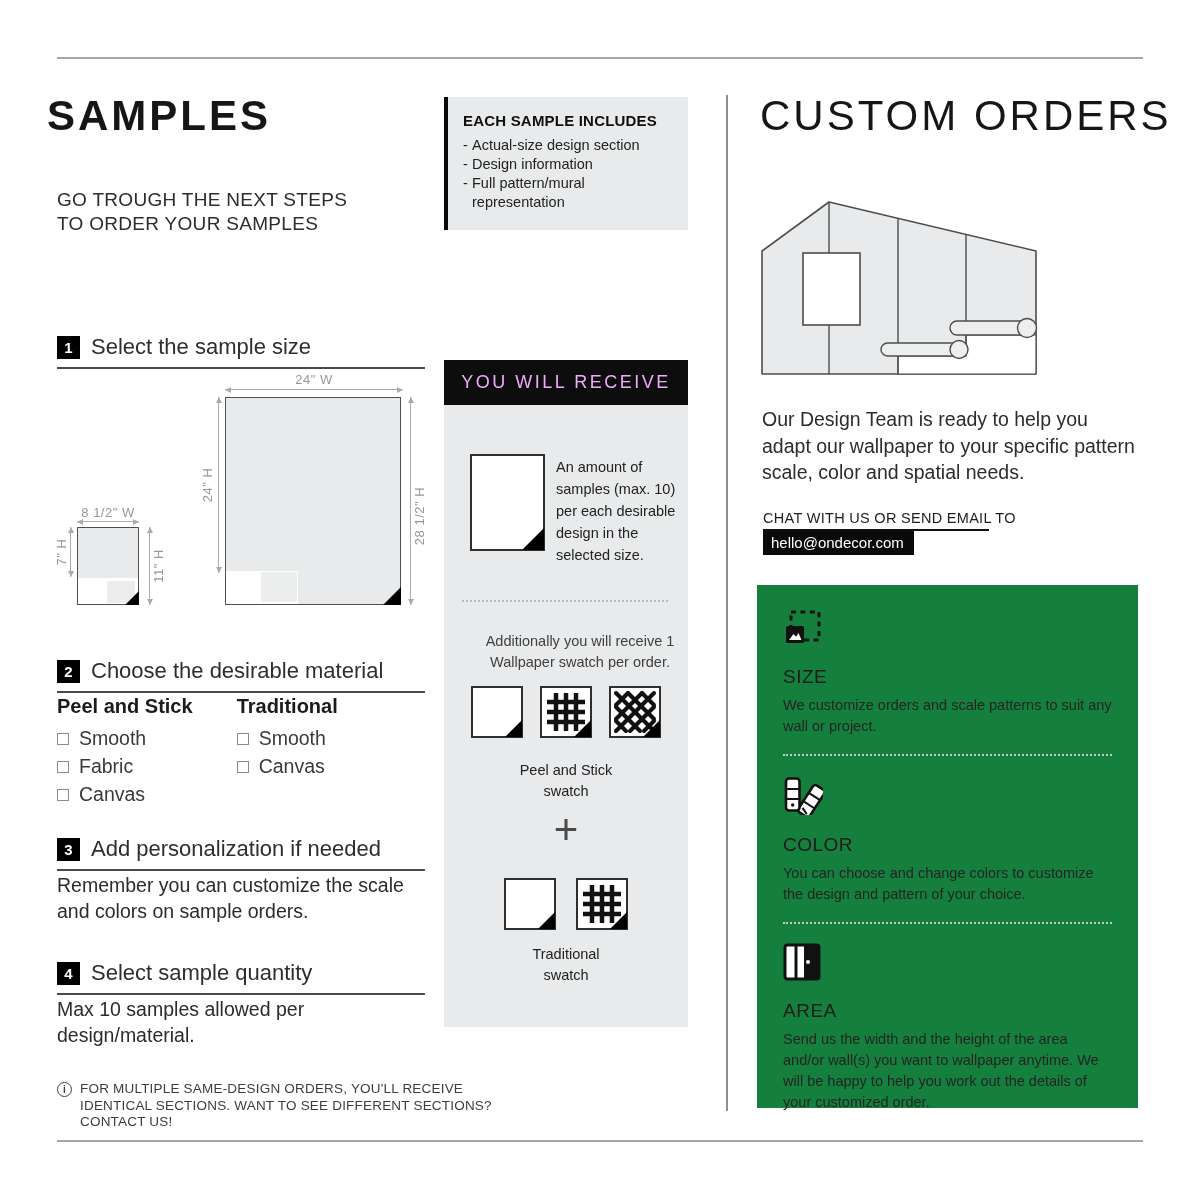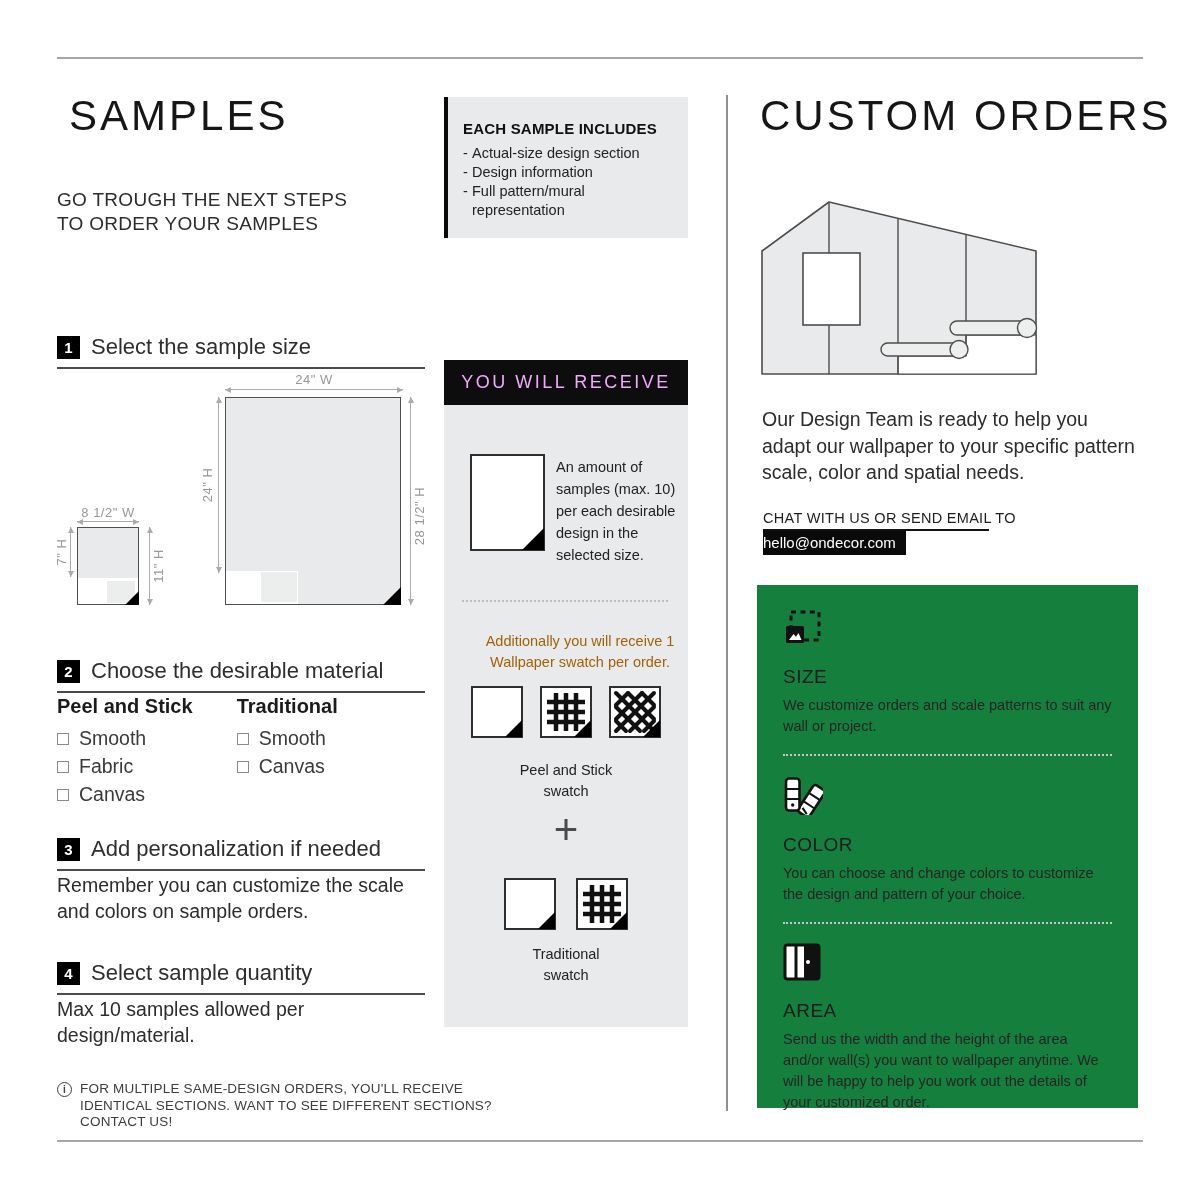--- a/index.html
+++ b/index.html
@@ -6,21 +6,21 @@
   html,body { background:#fff; }
   body { font-family:"Liberation Sans", sans-serif; color:#2f2f2f; }
   .page { position:relative; width:1200px; height:1200px; background:#fff; overflow:hidden; }
 
   .rule { position:absolute; left:57px; width:1086px; height:2px; background:#a6a6a6; }
   .rule.top { top:57px; }
   .rule.bottom { top:1140px; }
   .vdivider { position:absolute; left:726px; top:95px; width:2px; height:1016px; background:#909090; }
 
   .big-title { position:absolute; font-size:42px; font-weight:500; letter-spacing:3px; color:#161616; white-space:nowrap; }
-  #samples-title { left:69px; top:92px; }
+  #samples-title { left:47px; top:92px;font-weight:bold; }
   #custom-title { left:760px; top:92px; }
 
   .pre { white-space:pre-line; }
   .intro { position:absolute; left:57px; top:188px; font-size:19px; line-height:24px; letter-spacing:0.3px; color:#2c2c2c; }
 
   .step { position:absolute; left:57px; width:368px; display:flex; align-items:center; gap:11px; padding-bottom:7px; border-bottom:2px solid #4a4a4a; }
   .stepnum { flex:none; width:23px; height:23px; background:#000; color:#fff; font-size:15px; font-weight:bold; display:flex; align-items:center; justify-content:center; }
   .steplabel { font-size:22px; color:#2e2e2e; }
 
   
@@ -53,45 +53,45 @@
 
   .body-text { position:absolute; left:57px; font-size:19.5px; line-height:26px; color:#2c2c2c; }
 
   .footnote { position:absolute; left:57px; top:1081px; width:478px; display:flex; gap:8px; }
   .info-icon { flex:none; width:15px; height:15px; margin-top:1px; border:1.4px solid #3d3d3d; border-radius:50%; display:flex; align-items:center; justify-content:center; font-size:10px; font-weight:bold; color:#3d3d3d; }
   .info-icon::before { content:"i"; }
   .footnote p { font-size:13.5px; line-height:16.5px; letter-spacing:0.2px; color:#3d3d3d; }
 
   
   .includes-box { position:absolute; left:444px; top:97px; width:244px; background:#e9eaeb; border-left:4px solid #0a0a0a; padding:15px 12px 18px 15px; }
-  .includes-title { font-size:15px; font-weight:bold; color:#101010; letter-spacing:0.2px; margin-bottom:7px;margin-top:8px; }
+  .includes-title { font-size:15px; font-weight:bold; color:#101010; letter-spacing:0.2px; margin-bottom:7px; }
   .inc-item { display:flex; font-size:14.5px; line-height:19px; color:#222; }
   .inc-item .dash { flex:none; width:9px; }
 
   .receive-panel { position:absolute; left:444px; top:360px; width:244px; height:667px; background:#e9eaeb; }
   .receive-header { position:absolute; left:0; top:0; right:0; height:45px; background:#0d0d0d; color:#f0abfc; font-size:18px; letter-spacing:2.5px; display:flex; align-items:center; justify-content:center; }
   .page-icon { position:absolute; left:26px; top:94px; }
   .samples-text { position:absolute; left:112px; top:96px; width:128px; font-size:14.5px; line-height:22px; color:#222; }
   .dotted { border-top:2px dotted #bcbcbc; }
   .receive-panel .dotted { position:absolute; left:18px; right:20px; top:240px; }
-  .additional { position:absolute; left:0; right:0; top:271px; text-align:center; font-size:14.5px; line-height:21px; color:#a16207;padding-left:28px; }
+  .additional { position:absolute; left:0; right:0; top:271px; text-align:center; font-size:14.5px; line-height:21px; color:#404040;padding-left:28px; }
   .swatch-row { position:absolute; left:0; right:0; display:flex; justify-content:center; }
   .swatch-row.r1 { top:326px; gap:17px; }
   .swatch-row.r2 { top:518px; gap:20px; }
   .swatch-label { position:absolute; left:0; right:0; text-align:center; font-size:14.5px; line-height:21px; color:#222; }
   .swatch-label.peel { top:400px; }
   .swatch-label.trad { top:584px; }
   .plus { position:absolute; left:0; right:0; top:446px; text-align:center; font-size:42px; font-weight:200; color:#4a4a4a; }
 
   
   .house { position:absolute; left:760px; top:198px; }
   .right-intro { position:absolute; left:762px; top:406px; width:378px; font-size:19.5px; line-height:26.5px; color:#2c2c2c; }
   .chat-label { position:absolute; left:763px; top:510px; font-size:14.5px; letter-spacing:0.3px; color:#1d1d1d; }
   .chat-underline { position:absolute; left:763px; top:529px; width:226px; height:2px; background:#111; }
-  .email-badge { position:absolute; left:763px; top:531px; background:#0a0a0a; color:#fff; font-size:15px; padding:3px 10px 4px 0; }
+  .email-badge { position:absolute; left:763px; top:531px; background:#0a0a0a; color:#fff; font-size:15px; padding:3px 10px 4px 8px; }
 
   .features-panel { position:absolute; left:757px; top:585px; width:381px; height:523px; background:#15803d; padding:24px 26px 0 26px; }
   .feature-title { font-size:19px; color:#1c1c1c; letter-spacing:0.5px; margin:15px 0 7px 0; }
   .feature-text { font-size:14.5px; line-height:21px; color:#242424; max-width:332px; }
   .features-panel .dotted { margin:17px 0 19px 0; border-top-color:#c6c6c6; }
 </style>
 </head>
 <body>
 
 <div class="page">

